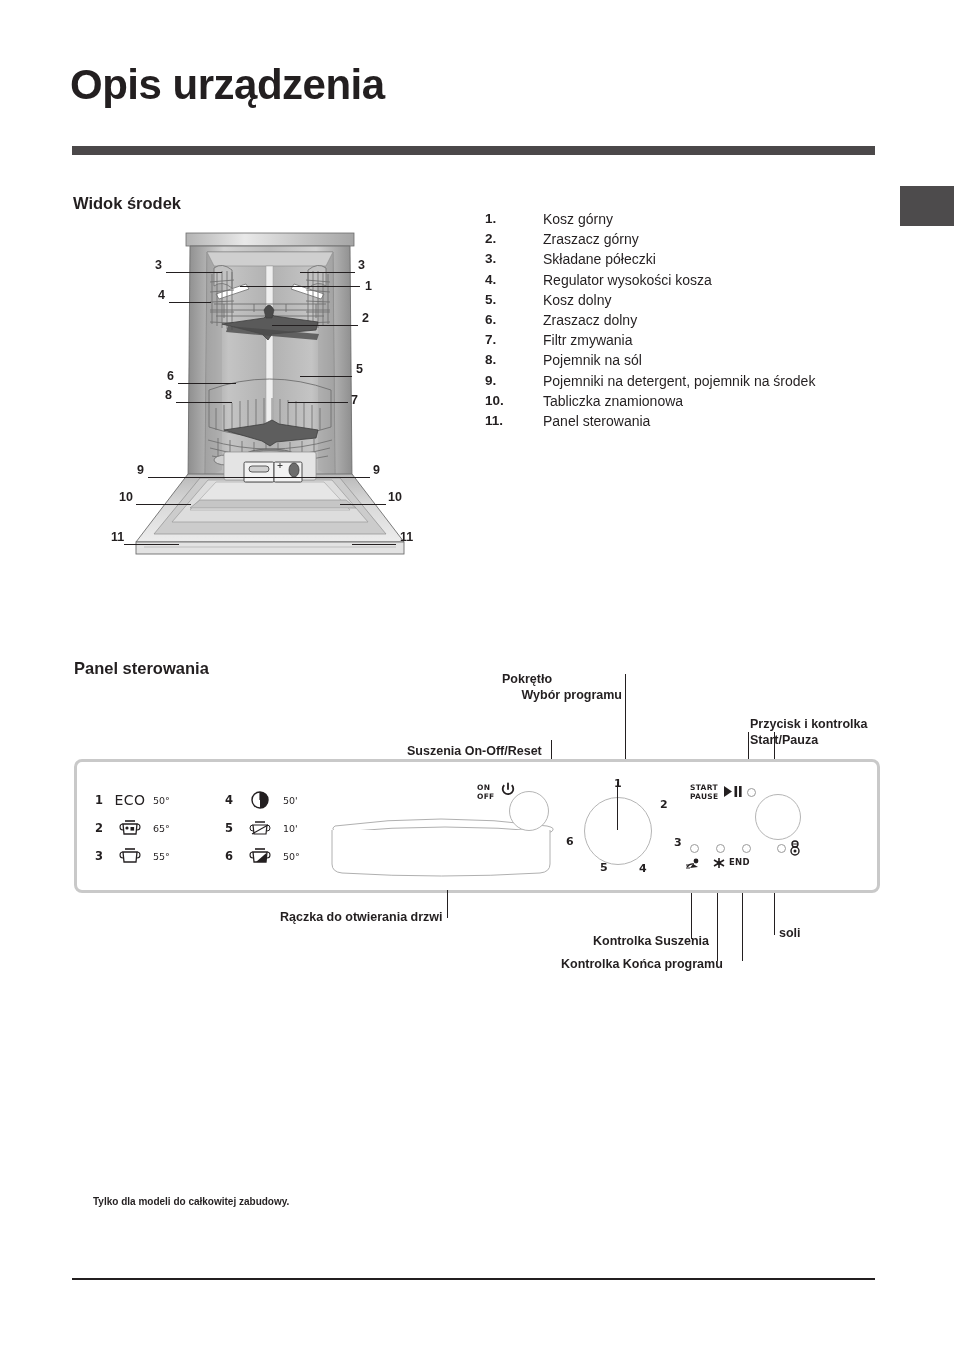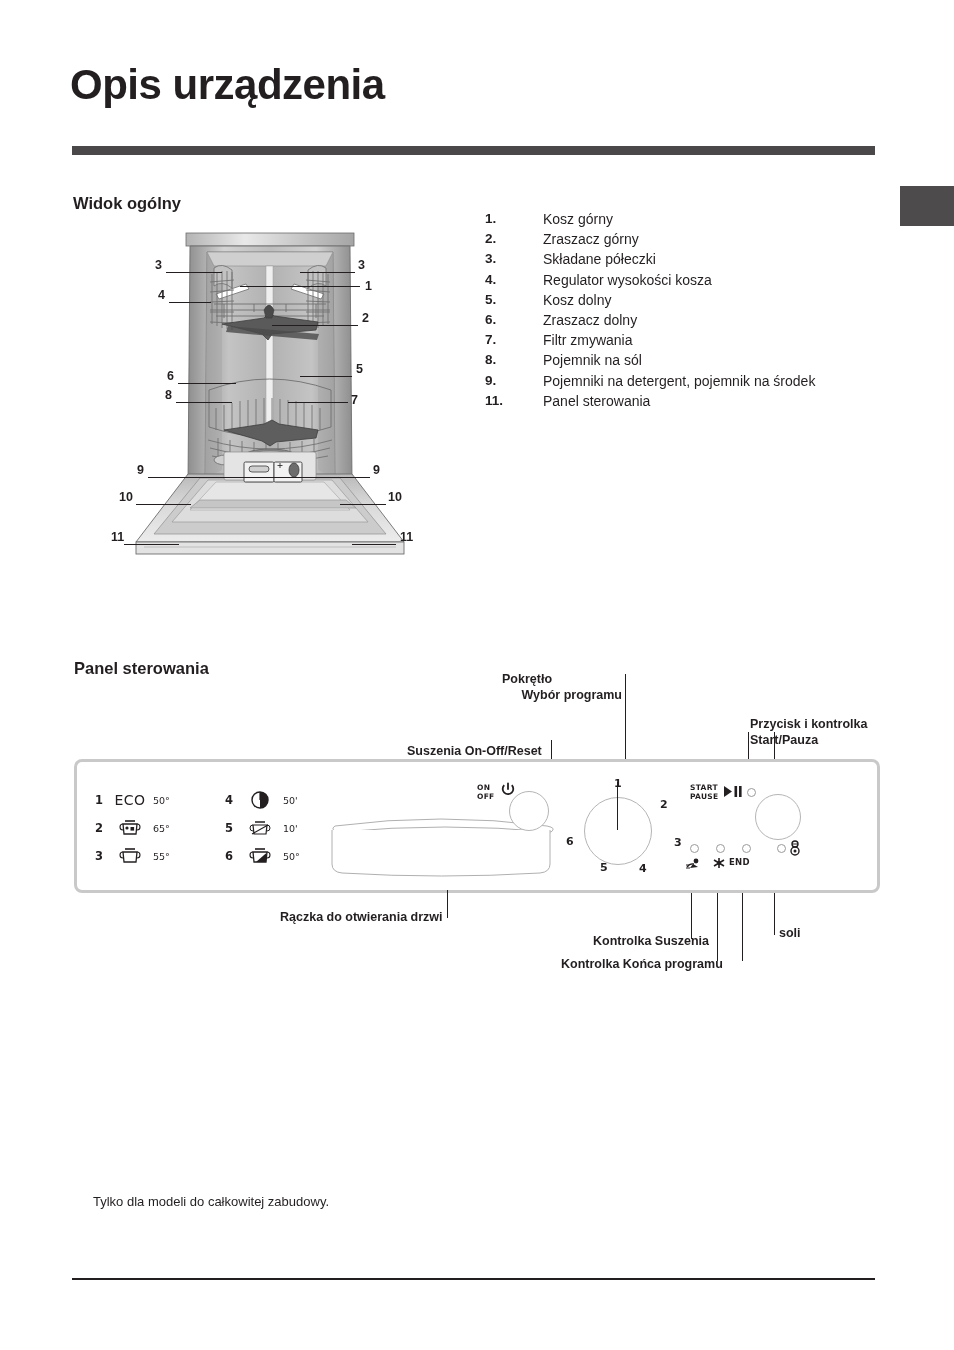--- a/index.html
+++ b/index.html
@@ -214,34 +214,34 @@
     background: #fff;
   }
 
   
   .footnotes {
     position: absolute;
     left: 70px;
     top: 1192px;
     width: 810px;
   }
-  .fn-1 { margin-left: 23px; font-size: 13px; line-height: 19px; }
+  .fn-1 { margin-left: 23px; font-size: 10px; line-height: 19px; font-weight: bold; }
   .fn-2 { margin-left: 12px; font-size: 13.5px; line-height: 19px; }
   .fn-3 { font-size: 14px; font-weight: bold; line-height: 21px; }
 </style>
 </head>
 <body>
 
 <div class="page-tab"></div>
 <div class="rule-top"></div>
 <div class="rule-bottom"></div>
 
 <h1 class="doc-title">Opis urządzenia</h1>
 
-<h2 class="section-title widok">Widok ogólny</h2>
+<h2 class="section-title widok">Widok środek</h2>
 
 <div class="legend">
   <div class="legend-row">
     <span class="legend-num">1.</span>
     <span class="legend-label">Kosz górny</span>
   </div>
   <div class="legend-row">
     <span class="legend-num">2.</span>
     <span class="legend-label">Zraszacz górny</span>
   </div>
@@ -265,20 +265,24 @@
     <span class="legend-num">7.</span>
     <span class="legend-label">Filtr zmywania</span>
   </div>
   <div class="legend-row">
     <span class="legend-num">8.</span>
     <span class="legend-label">Pojemnik na sól</span>
   </div>
   <div class="legend-row">
     <span class="legend-num">9.</span>
     <span class="legend-label">Pojemniki na detergent, pojemnik na środek</span>
+  </div>
+  <div class="legend-row">
+    <span class="legend-num">10.</span>
+    <span class="legend-label">Tabliczka znamionowa</span>
   </div>
   <div class="legend-row">
     <span class="legend-num">11.</span>
     <span class="legend-label">Panel sterowania</span>
   </div>
 </div>
 
 <div class="dishwasher">
   <svg width="330" height="345" viewBox="0 0 330 345" xmlns="http://www.w3.org/2000/svg">
     <defs>

